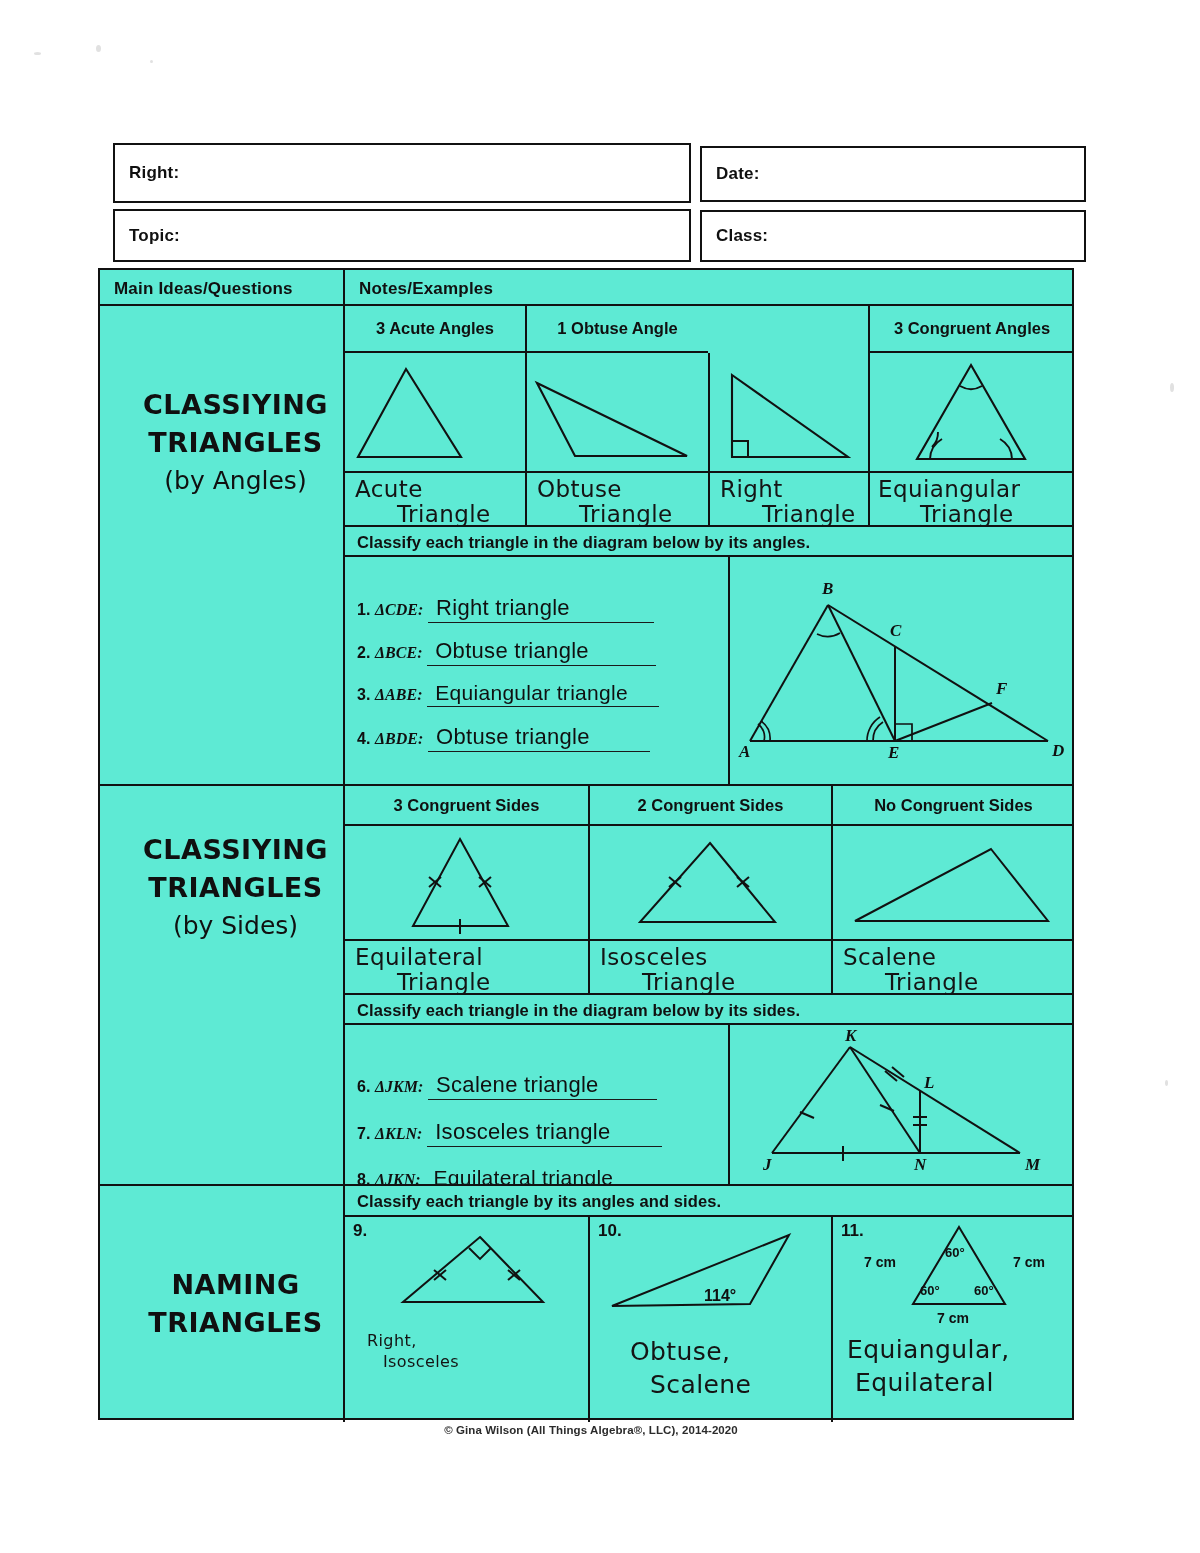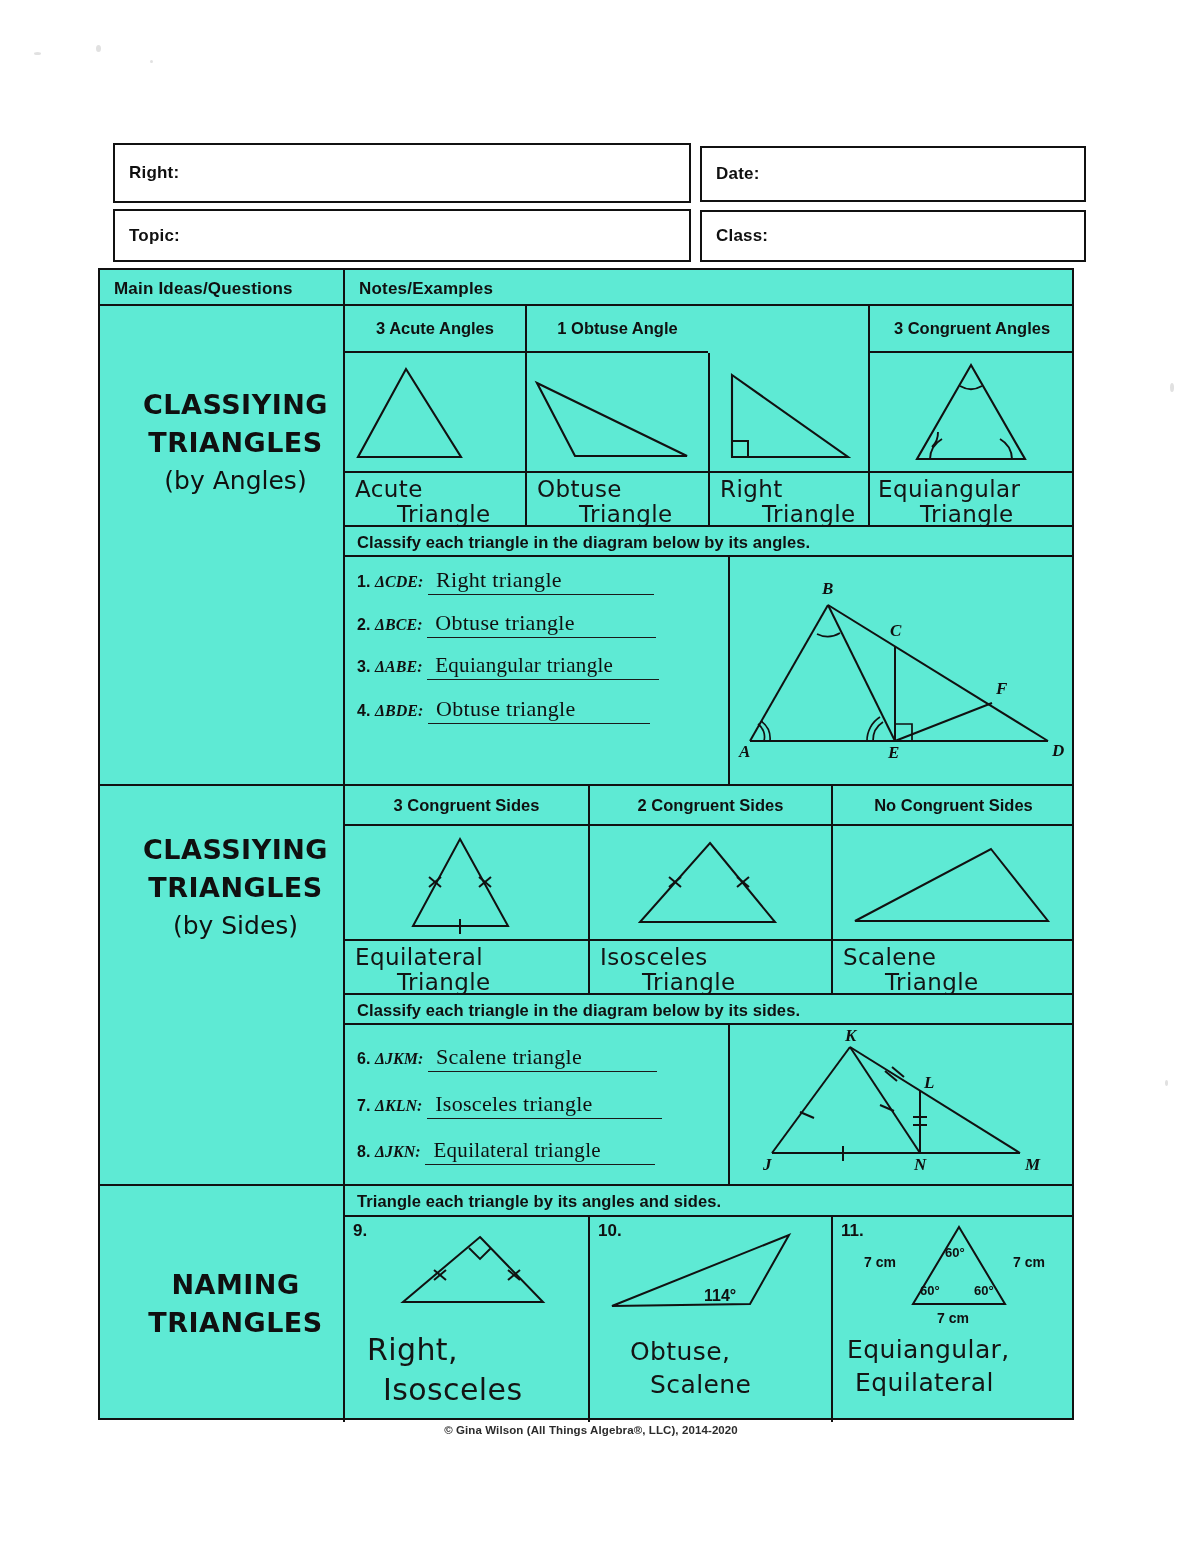--- a/index.html
+++ b/index.html
@@ -138,26 +138,27 @@
     font-size: 17px;
   }
   .qnum { font-weight: bold; font-size: 16px; }
   .qtri {
     font-style: italic;
     font-size: 16px;
     font-weight: bold;
     font-family: "Liberation Serif", serif;
   }
   .qans {
-    font-family: Liberation Serif, serif;
+    font-family: Liberation Sans, sans-serif;
     font-size: 22px;
     border-bottom: 1.6px solid #1a1a1a;
     padding: 0 6px 1px 8px;
     display: inline-block;
     letter-spacing: .3px;
+    margin-top: 28px;
   }
 
   
   .vtx {
     position: absolute;
     font-family: "Liberation Serif", serif;
     font-style: italic;
     font-weight: bold;
     font-size: 17px;
   }
@@ -466,37 +467,37 @@
     </div>
 
     <div class="cell" style="left:0;top:916px;width:243px;height:236px;">
       <div class="sect-title" style="top:80px;">
         <span>NAMING</span><br>
         <span>TRIANGLES</span>
       </div>
     </div>
 
     <div class="cell bl bb" style="left:243px;top:916px;width:731px;height:31px;">
-      <div class="instr">Triangle each triangle by its angles and sides.</div>
+      <div class="instr">Classify each triangle by its angles and sides.</div>
     </div>
 
     <div class="cell bl" style="left:243px;top:947px;width:245px;height:205px;">
       <span class="qlabel" style="left:8px;top:4px;">9.</span>
       <svg width="245" height="110" viewBox="0 0 245 110" style="position:absolute;left:0;top:6px;">
         <polygon points="135,14 198,79 58,79" fill="none" stroke="#111" stroke-width="2"></polygon>
 
         <polyline points="124,25 135,36 146,25" fill="none" stroke="#111" stroke-width="1.9"></polyline>
         <polyline points="124,25 135,14 146,25" fill="none" stroke="#111" stroke-width="0"></polyline>
 
         <line x1="89" y1="47" x2="101" y2="57" stroke="#111" stroke-width="2"></line>
         <line x1="101" y1="47" x2="89" y2="57" stroke="#111" stroke-width="2"></line>
         <line x1="163" y1="47" x2="175" y2="57" stroke="#111" stroke-width="2"></line>
         <line x1="175" y1="47" x2="163" y2="57" stroke="#111" stroke-width="2"></line>
       </svg>
-      <div class="hw hw-lbl" style="left:22px;top:113px;font-size:30px;line-height:1.32;">
+      <div class="hw hw-lbl" style="left:22px;top:113px;font-size:16px;line-height:1.32;">
         <span>Right,</span>
         <span style="display:block;padding-left:16px;">Isosceles</span>
       </div>
     </div>
 
     <div class="cell bl" style="left:488px;top:947px;width:243px;height:205px;">
       <span class="qlabel" style="left:8px;top:4px;">10.</span>
       <svg width="243" height="110" viewBox="0 0 243 110" style="position:absolute;left:0;top:6px;">
         <polygon points="199,12 160,81 22,83" fill="none" stroke="#111" stroke-width="2"></polygon>
       </svg>

